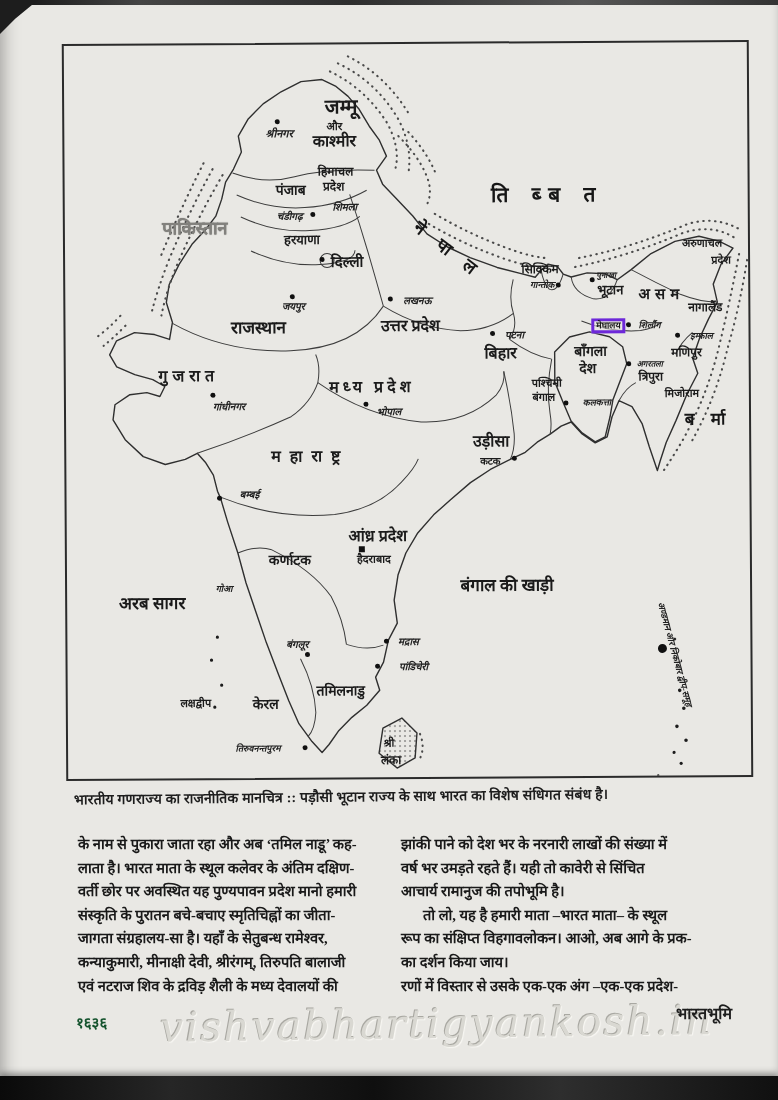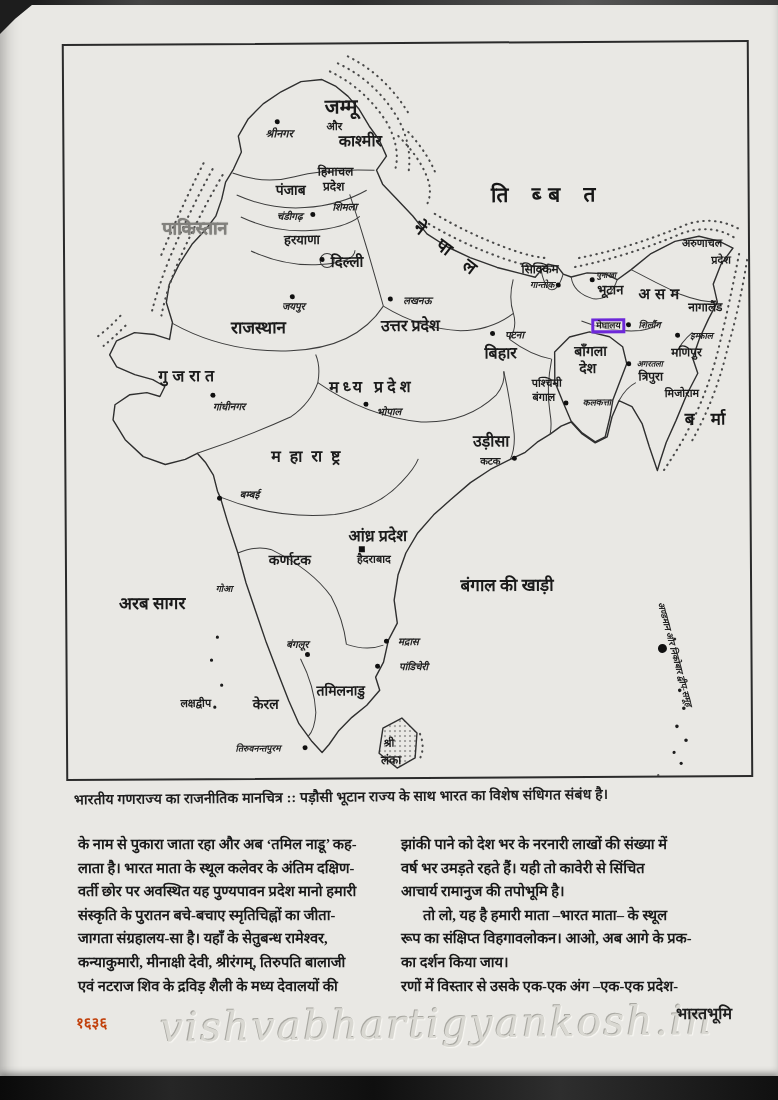--- a/index.html
+++ b/index.html
@@ -26,21 +26,21 @@
   .map-label.boxed{border:3px solid #6d28d9;padding:0 2px;background:rgba(233,232,228,.6);}
   .dot{position:absolute;width:5px;height:5px;background:#101010;border-radius:50%;transform:translate(-50%,-50%);}
   .dot.sq{border-radius:0;width:6px;height:6px;}
   .dot.big{width:9px;height:9px;}
   .caption{position:absolute;left:74px;top:786px;width:648px;font-size:14px;font-weight:700;
         color:#1d1d1d;transform:rotate(-0.6deg);letter-spacing:.2px;}
   .col{position:absolute;top:833px;font-size:14.6px;font-weight:700;color:#191919;}
   .col .tline{line-height:23.6px;white-space:nowrap;}
   .col-left{left:78px;width:320px;}
   .col-right{left:401px;width:334px;}
-  .page-number{position:absolute;left:76px;top:1012px;font-size:15px;font-weight:700;color:#c2410c;}
+  .page-number{position:absolute;left:76px;top:1012px;font-size:15px;font-weight:700;color:#14532d;}
   .watermark{position:absolute;left:160px;top:1000px;font-size:41px;font-style:italic;letter-spacing:2px;
         color:#d9d8d2;text-shadow:-1px -1px 0 #a9a8a2,1px 1px 1px #f8f7f3;transform:rotate(-0.8deg);
         font-family:"DejaVu Serif",serif;}
   .footer-right{position:absolute;left:676px;top:1002px;font-size:16px;font-weight:700;color:#1e1e1e;}
 </style>
 </head>
 <body>
 
 <div class="page">
   <div class="top-strip"></div>
@@ -116,21 +116,21 @@
         <circle cx="606" cy="710" r="1.6"></circle>
           <circle cx="613" cy="721" r="1.6"></circle>
         <circle cx="590" cy="733" r="1.2"></circle>
           <circle cx="596" cy="737" r="1.4"></circle>
           <circle cx="588" cy="740" r="1.1"></circle>
       </g>
     </svg>
     <div class="map-labels" id="map-labels">
         <span class="map-label st" style="left: 277px; top: 62px; font-size: 20px; transform: translate(-50%, -50%);">जम्मू</span>
         <span class="map-label st" style="left: 270px; top: 82px; font-size: 11px; transform: translate(-50%, -50%);">और</span>
-        <span class="map-label st" style="left: 270px; top: 97px; font-size: 16px; transform: translate(-50%, -50%); margin-left: 26px;">काश्मीर</span>
+        <span class="map-label st" style="left: 270px; top: 97px; font-size: 16px; transform: translate(-50%, -50%);">काश्मीर</span>
         <span class="map-label ct" style="left: 215px; top: 89px; font-size: 11px; transform: translate(-50%, -50%);">श्रीनगर</span>
         <span class="map-label cn pak" style="left: 130px; top: 183px; font-size: 18px; transform: translate(-50%, -50%);">पाकिस्तान</span>
         <span class="map-label st" style="left: 226px; top: 146px; font-size: 14px; transform: translate(-50%, -50%);">पंजाब</span>
         <span class="map-label st" style="left: 271px; top: 127px; font-size: 12px; transform: translate(-50%, -50%);">हिमाचल</span>
         <span class="map-label st" style="left: 269px; top: 142px; font-size: 12px; transform: translate(-50%, -50%);">प्रदेश</span>
         <span class="map-label ct" style="left: 280px; top: 163px; font-size: 10px; transform: translate(-50%, -50%);">शिमला</span>
         <span class="map-label ct" style="left: 225px; top: 172px; font-size: 10px; transform: translate(-50%, -50%);">चंडीगढ़</span>
         <span class="map-label st" style="left: 237px; top: 195px; font-size: 13px; transform: translate(-50%, -50%);">हरयाणा</span>
         <span class="map-label st" style="left: 282px; top: 218px; font-size: 15px; transform: translate(-50%, -50%);">दिल्ली</span>
         <span class="map-label cn" style="left: 483px; top: 152px; font-size: 21px; letter-spacing: 9px; transform: translate(-50%, -50%);">ति ब्ब त</span>

